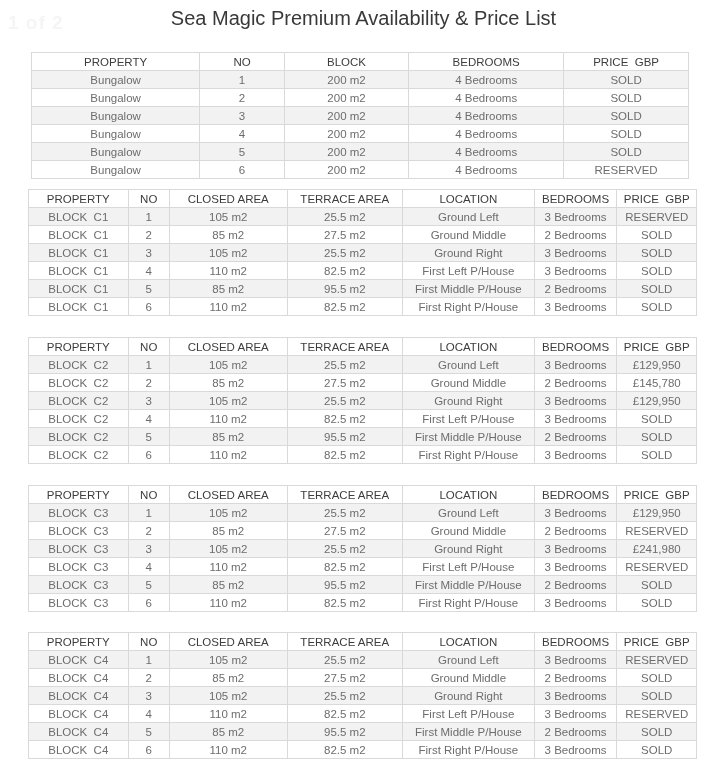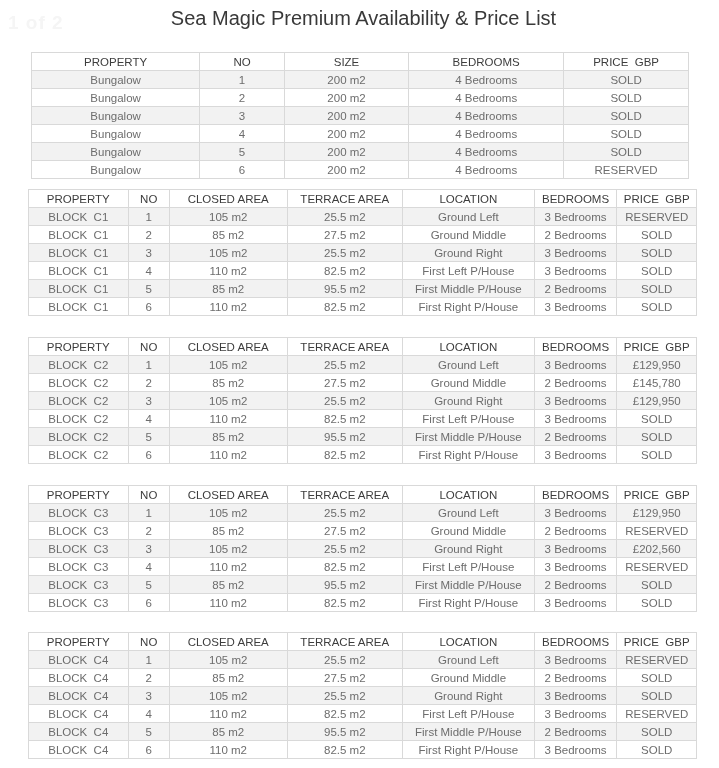--- a/index.html
+++ b/index.html
@@ -85,21 +85,21 @@
       <col style="width:25.6%">
         <col style="width:12.9%">
         <col style="width:18.9%">
       <col style="width:23.6%">
         <col style="width:19.0%">
     </colgroup>
     <thead>
         <tr>
           <th>PROPERTY</th>
           <th>NO</th>
-          <th>SIZE</th>
+          <th>BLOCK</th>
           <th>BEDROOMS</th>
           <th>PRICE  GBP</th>
         </tr>
       </thead>
     <tbody>
         <tr>
           <td>Bungalow</td>
           <td>1</td>
           <td>200 m2</td>
           <td>4 Bedrooms</td>
@@ -341,21 +341,21 @@
           <td>2 Bedrooms</td>
           <td>RESERVED</td>
         </tr>
         <tr>
           <td>BLOCK  C3</td>
           <td>3</td>
           <td>105 m2</td>
           <td>25.5 m2</td>
           <td>Ground Right</td>
           <td>3 Bedrooms</td>
-          <td>£202,560</td>
+          <td>£241,980</td>
         </tr>
         <tr>
           <td>BLOCK  C3</td>
           <td>4</td>
           <td>110 m2</td>
           <td>82.5 m2</td>
           <td>First Left P/House</td>
           <td>3 Bedrooms</td>
           <td>RESERVED</td>
         </tr>

